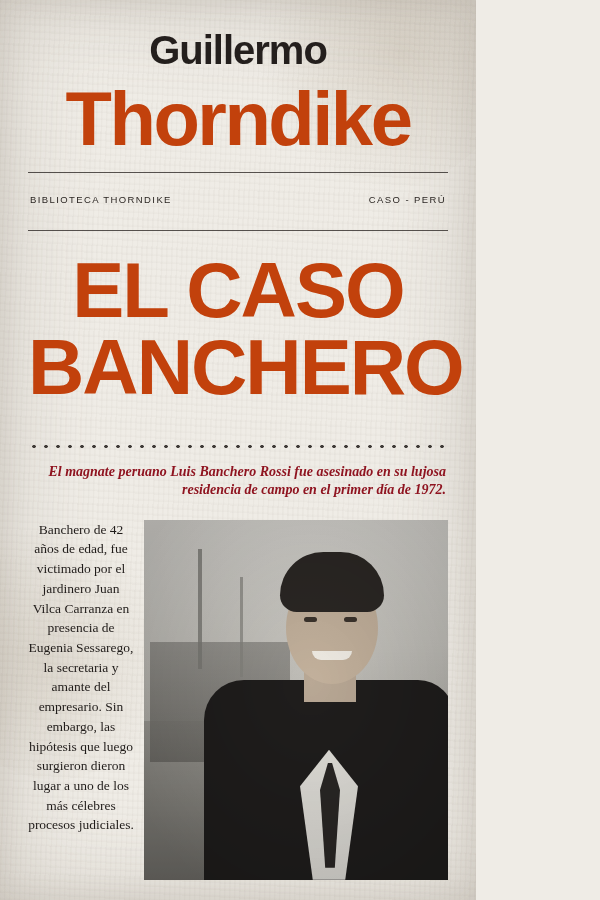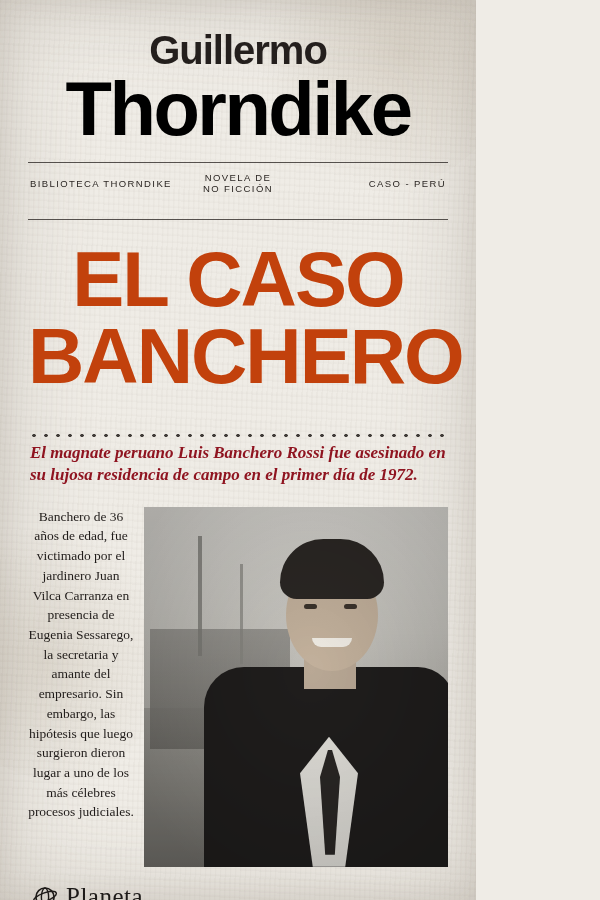--- a/index.html
+++ b/index.html
@@ -75,41 +75,42 @@
     font-size: 40px;
     letter-spacing: -1px;
     color: #241f1d;
     line-height: 1.0;
   }
   .author-last {
     font-family: "Liberation Sans", sans-serif;
     font-weight: bold;
     font-size: 76px;
     letter-spacing: -2.5px;
-    color: #000000;
+    color: #c2410c;
     line-height: 0.98;
-    margin-top: 2px;
+    margin-top: 12px;
   }
 
   
   .rule {
     height: 1px;
     background: #2a2522;
     opacity: 0.78;
     margin: 16px 0 0 0;
   }
   .meta {
     display: flex;
     justify-content: space-between;
-    align-items: center;
+    align-items: flex-end;
     font-family: "Liberation Sans", sans-serif;
     font-size: 9.5px;
     letter-spacing: 1.4px;
     color: #2b2623;
     padding: 9px 2px 9px 2px;
+    margin-top: 12px;
   }
   .meta-mid { text-align: center; flex: 1; }
   .meta-left { width: 170px; text-align: left; }
   .meta-right { width: 170px; text-align: right; }
 
   
   .title {
     text-align: center;
     font-family: "Liberation Sans", sans-serif;
     font-weight: bold;
@@ -135,25 +136,26 @@
     background-repeat: repeat-x;
     background-position: left center;
     opacity: 0.9;
   }
 
   
   .deck {
     font-family: "Liberation Serif", serif;
     font-style: italic;
     font-weight: bold;
-    font-size: 17px;
+    font-size: 14px;
     line-height: 1.33;
     color: #8f1420;
-    margin-top: 4px;
+    margin-top: 14px;
     padding: 0 2px;
+    text-align: right;
   }
 
   
   .bottom {
     display: flex;
     margin-top: 20px;
     align-items: flex-start;
   }
   .col-text {
     width: 116px;
@@ -302,37 +304,36 @@
 
     <div class="author">
       <div class="author-first">Guillermo</div>
       <div class="author-last">Thorndike</div>
     </div>
 
     <div class="rule"></div>
 
     <div class="meta">
       <div class="meta-left">BIBLIOTECA THORNDIKE</div>
-      <div class="meta-mid">NOVELA DE NO FICCIÓN</div>
       <div class="meta-right">CASO - PERÚ</div>
     </div>
 
     <div class="rule"></div>
 
     <div class="title">
       <div class="title-line1">EL CASO</div>
       <div class="title-line2">BANCHERO</div>
     </div>
 
     <div class="dotted"></div>
 
     <div class="deck">El magnate peruano Luis Banchero Rossi fue asesinado en su lujosa residencia de campo en el primer día de 1972.</div>
 
     <div class="bottom">
-      <div class="col-text">Banchero de 36 años de edad, fue victimado por el jardinero Juan Vilca Carranza en presencia de Eugenia Sessarego, la secretaria y amante del empresario. Sin embargo, las hipótesis que luego surgieron dieron lugar a uno de los más célebres procesos judiciales.</div>
+      <div class="col-text">Banchero de 42 años de edad, fue victimado por el jardinero Juan Vilca Carranza en presencia de Eugenia Sessarego, la secretaria y amante del empresario. Sin embargo, las hipótesis que luego surgieron dieron lugar a uno de los más célebres procesos judiciales.</div>
 
       <div class="photo">
         <div class="sky"></div>
         <div class="sea"></div>
         <div class="ship"></div>
         <div class="mast"></div>
         <div class="mast2"></div>
         <div class="man">
           <div class="suit"></div>
           <div class="shirt"></div>

